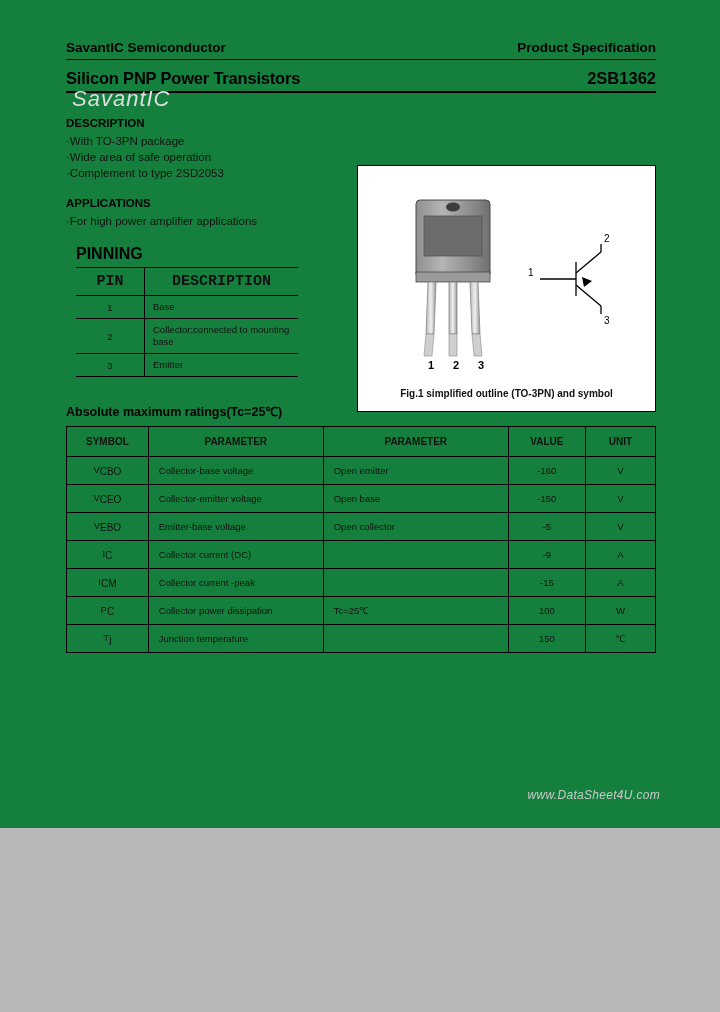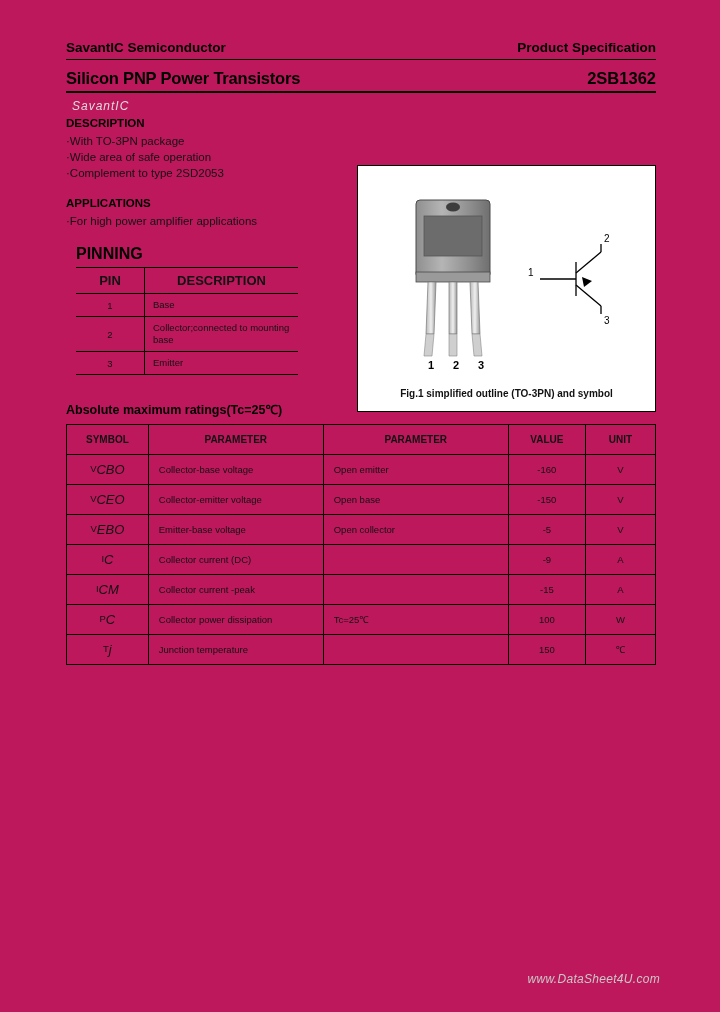--- a/index.html
+++ b/index.html
@@ -6,22 +6,22 @@
     margin: 0;
     padding: 0;
     background: #b8b8b8;
   }
   body {
     font-family: "Liberation Sans", sans-serif;
   }
   .page {
     position: relative;
     width: 720px;
-    height: 1012px;
-    background: #be185d;
+    height: 828px;
+    background: #15803d;
     overflow: hidden;
     box-sizing: border-box;
   }
   .sheet {
     position: absolute;
     left: 66px;
     top: 40px;
     width: 590px;
   }
   
@@ -46,22 +46,22 @@
     padding-bottom: 3px;
   }
   .title-left { font-size: 16.5px; letter-spacing: -0.2px; }
   .title-right { font-size: 16.5px; }
   .title-rule {
     border-bottom: 2.2px solid #000;
   }
   .ghost {
     position: absolute;
     left: 72px;
-    top: 99px;
-    font-size: 12px;
+    top: 86px;
+    font-size: 22px;
     color: #dedede;
     letter-spacing: 1px;
     font-style: italic;
   }
 
   
   .content {
     position: relative;
     margin-top: 24px;
   }
@@ -93,21 +93,21 @@
     border-top: 1px solid #000;
     border-bottom: 1px solid #000;
     padding: 5px 4px;
     text-align: center;
     color: #111;
   }
   table.pin th:first-child, table.pin td:first-child {
     width: 60px;
     border-right: 1px solid #000;
   }
-  table.pin th { font-weight: bold; font-size: 13px; }
+  table.pin th { font-weight: bold; font-size: 15px; font-family: Liberation Mono, monospace; }
   table.pin td.desc {
     text-align: left;
     padding-left: 8px;
     line-height: 12px;
   }
 
   
   .figure {
     position: absolute;
     left: 291px;
@@ -150,21 +150,21 @@
     font-weight: bold;
     text-align: center;
     font-size: 10px;
     padding: 9px 19px;
   }
   table.rt td.sym { text-align: center; width: 68px; }
   table.rt td.par { text-align: left; padding-left: 10px; width: 186px; }
   table.rt td.cond { text-align: left; padding-left: 10px; width: 200px; }
   table.rt td.val { text-align: center; width: 66px; }
   table.rt td.unit { text-align: center; width: 60px; }
-  .sub { font-size: 13px; vertical-align: -2px; font-style: italic; }
+  .sub { font-size: 10px; vertical-align: -2px; }
 
   .watermark {
     position: absolute;
     right: 60px;
     bottom: 26px;
     font-size: 12px;
     color: #c9c9c9;
     font-style: italic;
     letter-spacing: 0.3px;
   }

